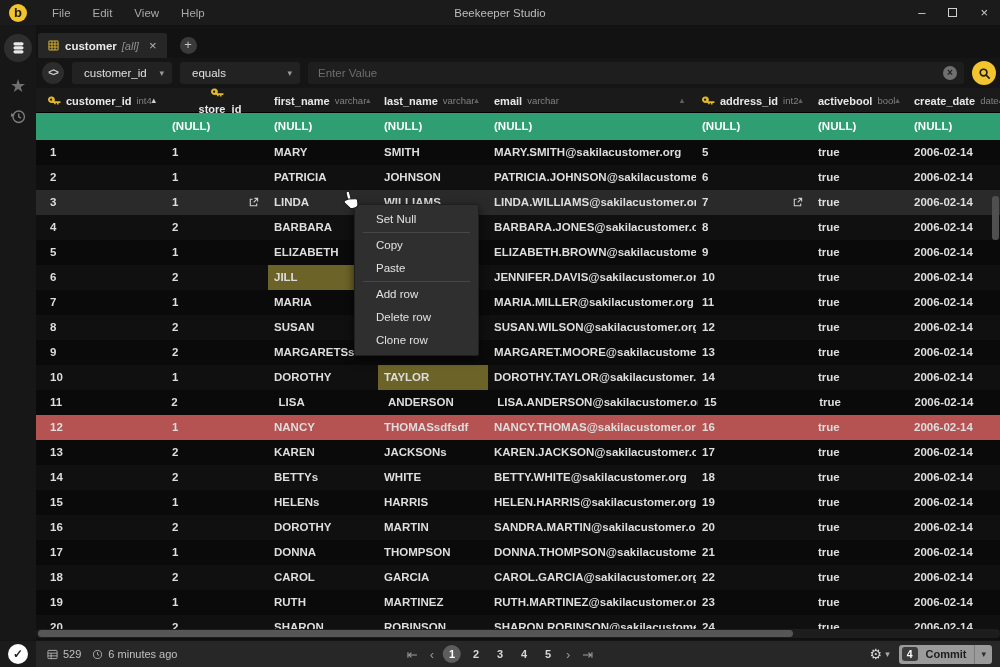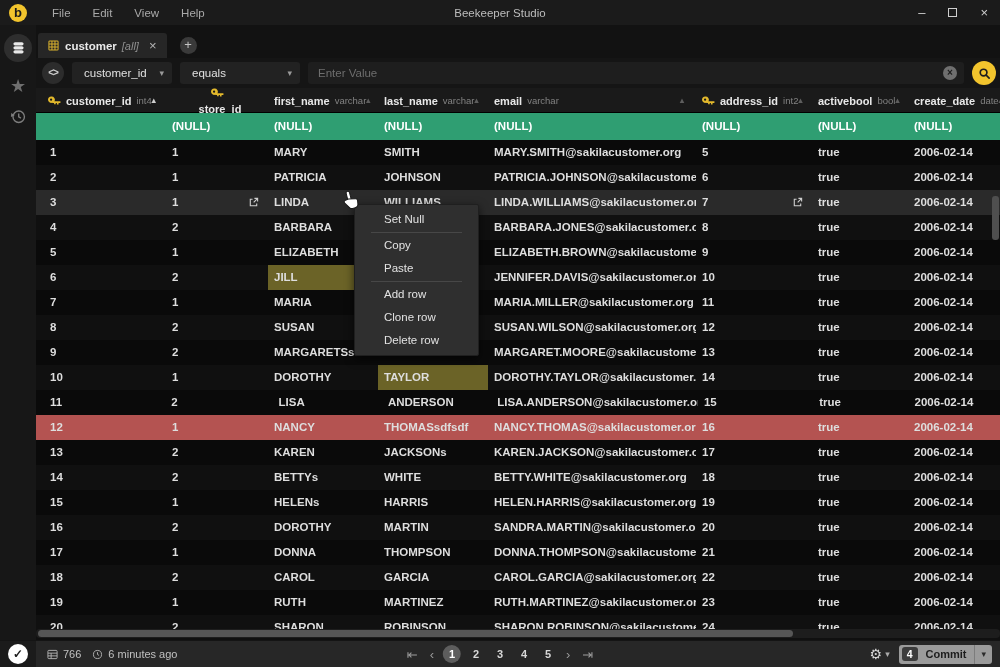--- a/index.html
+++ b/index.html
@@ -73,21 +73,21 @@
   .td.first { padding-left:14px; }
   .td.edited { background:#6b6327; }
   .td.withfk { display:flex; align-items:center; justify-content:space-between; padding-right:9px; }
 
   
   .hscroll-track { position:absolute; left:36px; top:629px; width:964px; height:9px; background:#1d1d1d; z-index:5; border-radius:4px; }
   .hscroll-thumb { position:absolute; left:2px; top:1px; width:755px; height:7px; background:#565656; border-radius:4px; }
   .vscroll-thumb { position:absolute; right:1px; top:196px; width:7px; height:44px; background:#4f4f4f; border-radius:3px; z-index:5; }
 
   
-  .ctxmenu { position:absolute; left:354px; top:204px; width:125px; background:#2f2f2f; border:1px solid #1f1f1f; border-radius:2px; padding:3px 16px; z-index:50; box-shadow:0 3px 10px rgba(0,0,0,.6); }
+  .ctxmenu { position:absolute; left:354px; top:204px; width:125px; background:#2f2f2f; border:1px solid #1f1f1f; border-radius:2px; padding:3px 8px; z-index:50; box-shadow:0 3px 10px rgba(0,0,0,.6); }
   .menuitem { height:23px; line-height:23px; color:#e2e2e2; font-size:11.5px; padding-left:13px; }
   .menudivider { height:1px; background:#474747; margin:1px 0; }
 
   .cursor-hand { position:absolute; left:341px; top:190px; z-index:60; }
 
   
   .statusbar { position:absolute; left:0; top:640px; width:1000px; height:27px; background:#272727; display:flex; align-items:center; z-index:15; border-top:1px solid #141414; }
   .sb-left { width:36px; height:27px; background:#1b1b1b; display:flex; align-items:center; justify-content:center; flex:none; }
   .check-circle { width:20px; height:20px; border-radius:50%; background:#fff; color:#1b1b1b; font-size:12px; font-weight:bold; line-height:20px; text-align:center; }
   .status-group { display:flex; align-items:center; gap:5px; color:#c0c0c0; font-size:11px; margin-left:11px; }
@@ -472,22 +472,22 @@
     </div>
   <div class="vscroll-thumb"></div>
 
   <div class="ctxmenu" id="ctxmenu">
       <div class="menuitem">Set Null</div>
       <div class="menudivider"></div>
       <div class="menuitem">Copy</div>
       <div class="menuitem">Paste</div>
       <div class="menudivider"></div>
       <div class="menuitem">Add row</div>
+      <div class="menuitem">Delete row</div>
       <div class="menuitem">Clone row</div>
-      <div class="menuitem">Delete row</div>
     </div>
 
   <div class="cursor-hand">
     <svg width="18" height="20" viewBox="0 0 16 18">
       <g fill="#fff" stroke="#1a1a1a" stroke-width="0.9" transform="rotate(-14 8 9)">
         <rect x="6.1" y="0.8" width="3.1" height="10" rx="1.55"></rect>
         <path d="M3.4 8.3 q-1.6 1 -.5 2.6 l3 4.6 q.9 1.5 2.6 1.5 h2.4 q2.7 0 3.1 -2.7 l.5 -3.3 q.2 -1.6 -1.4 -1.9 l-6.2 -1.2 z"></path>
       </g>
     </svg>
   </div>
@@ -496,21 +496,21 @@
     <div class="sb-left">
       <div class="check-circle">✓</div>
     </div>
     <div class="status-group">
       <svg viewBox="0 0 12 12" width="11" height="11">
         <g stroke="#b5b5b5" fill="none" stroke-width="1">
           <rect x="1" y="1.5" width="10" height="9" rx="1"></rect>
           <path d="M1 4.5h10M1 7.5h10M4.5 4.5v6"></path>
         </g>
       </svg>
-      <span>766</span>
+      <span>529</span>
     </div>
     <div class="status-group">
       <svg viewBox="0 0 12 12" width="11" height="11">
         <g stroke="#b5b5b5" fill="none" stroke-width="1">
           <circle cx="6" cy="6" r="4.4"></circle>
           <path d="M6 3.5V6l1.7 1"></path>
         </g>
       </svg>
       <span>6 minutes ago</span>
     </div>

